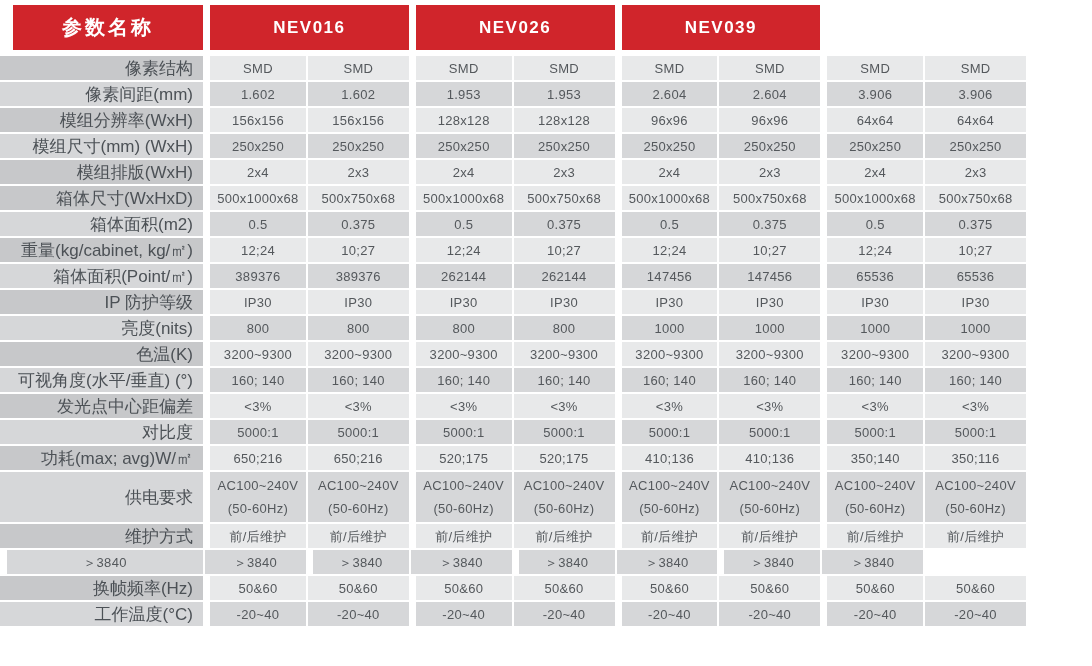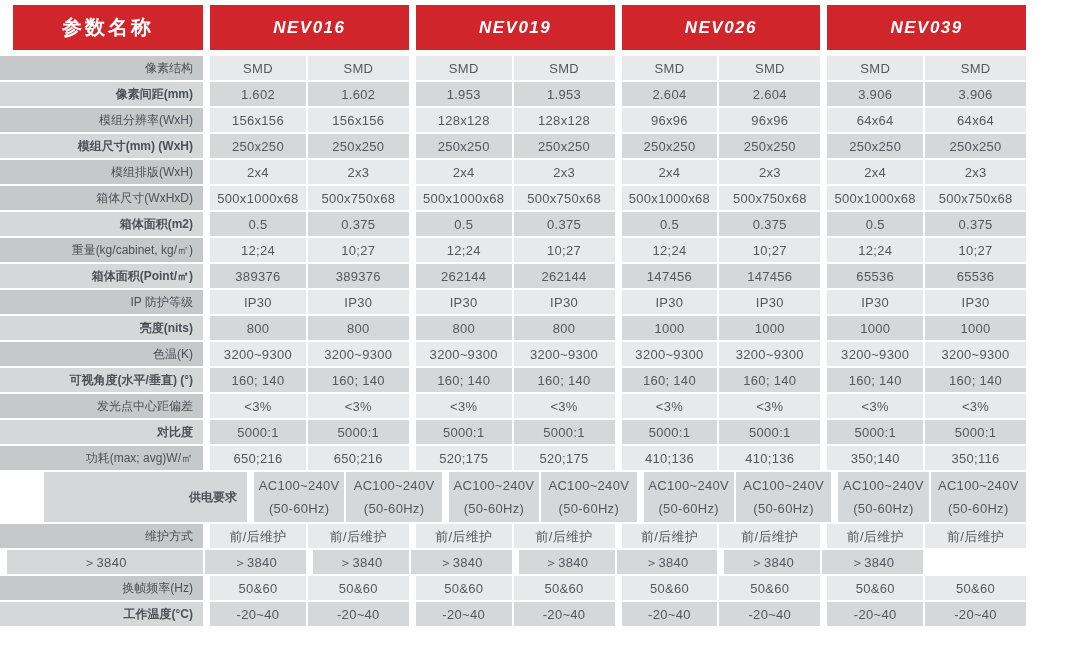--- a/index.html
+++ b/index.html
@@ -31,63 +31,61 @@
   }
   .hcell.param{
     border-left:13px solid #ffffff;
     font-size:20px;
     letter-spacing:3px;
   }
   .hcell.product{
     border-left:7px solid #ffffff;
     font-size:17px;
     letter-spacing:1.5px;
-    font-style:italic;
   }
   .row{
     display:grid;
     grid-template-columns:203px repeat(8,1fr);
     margin:0 6px 2px 0;
     height:24px;
   }
-  .row.tall{height:50px;padding-left:44px;}
+  .row.tall{height:50px;}
   .cell{
     display:flex;align-items:center;justify-content:center;
     background-clip:padding-box;
     overflow:hidden;
   }
   .cell.label{
     justify-content:flex-end;
     padding-right:10px;
-    font-size:12px;
+    font-size:17px;
     color:var(--txt-label);
   }
   .cell.value{
     font-size:13px;
     color:var(--txt-value);
     letter-spacing:0.3px;
     border-left:2px solid #ffffff;
     white-space:pre-line;
     text-align:center;
     line-height:23px;
   }
   .cell.value.group-start{border-left:7px solid #ffffff;}
   .row.light .label{background:var(--label-dark);}
   .row.light .value{background:var(--cell-light);}
-  .row.dark .label{background:var(--cell-mid);font-weight:bold;}
+  .row.dark .label{background:var(--cell-mid);}
   .row.dark .value{background:var(--cell-mid);}
 </style>
 </head>
 <body>
 
 <div class="spec-table">
   <div class="header">
     <div class="hcell param">参数名称</div>
     <div class="hcell product">NEV016</div>
-    <div class="hcell product">NEV019</div>
     <div class="hcell product">NEV026</div>
     <div class="hcell product">NEV039</div>
   </div>
   <div>
       <div class="row light">
         <div class="cell label">像素结构</div>
         <div class="cell value group-start">SMD</div>
         <div class="cell value">SMD</div>
         <div class="cell value group-start">SMD</div>
         <div class="cell value">SMD</div>

